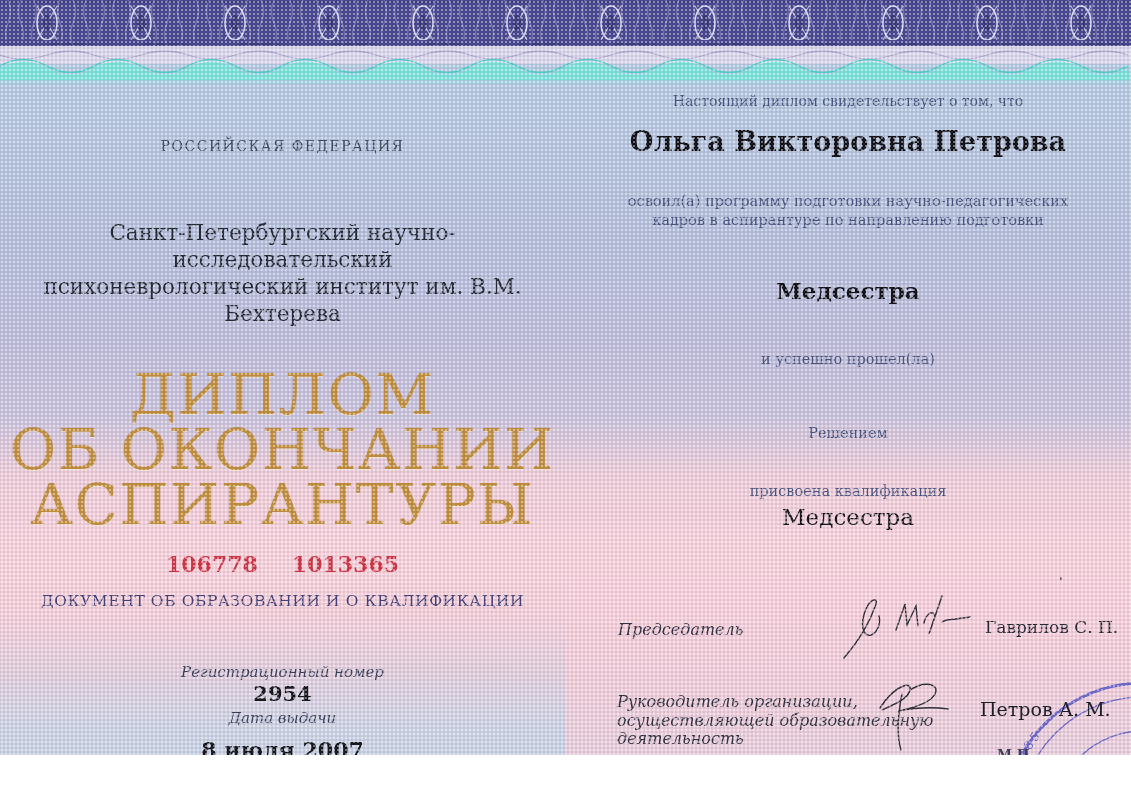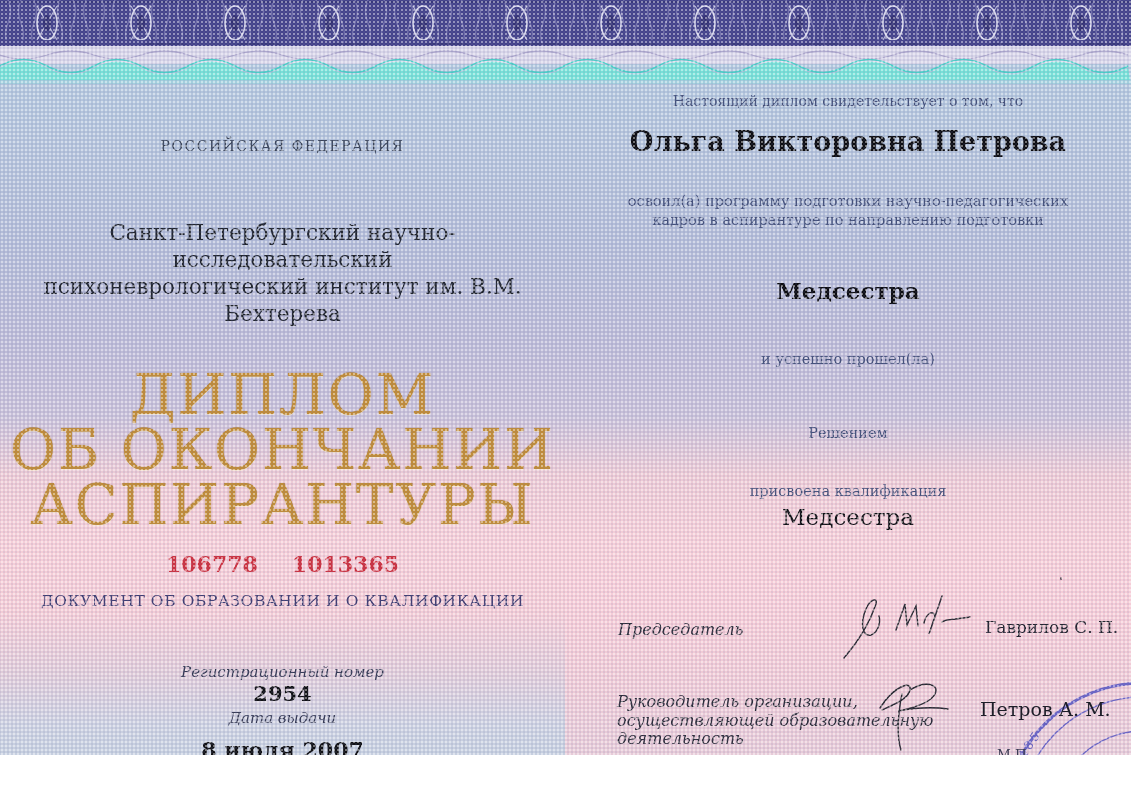--- a/index.html
+++ b/index.html
@@ -56,21 +56,21 @@
   .passed    { top:351px; font-size:14.5px; color:#44507a; }
   .decision  { top:425px; font-size:14.5px; color:#44507a; }
   .qual-label{ top:483px; font-size:14.5px; color:#44507a; }
   .qual-value{ top:504px; font-size:23px; color:#101014; }
 
   .chairman-label { left:618px; top:620px; font-style:italic; font-size:16px; color:#2c2c3a; }
   .chairman-name  { left:985px; top:617px; font-size:17px; color:#23232e; }
   .head-label { left:617px; top:693px; font-style:italic; font-size:16px; line-height:18.5px;
                 color:#2c2c3a; text-align:left; }
   .head-name  { left:980px; top:698px; font-size:19px; color:#1d1d28; z-index:4; }
-  .mp-label   { left:997px; top:746px; font-size:13.5px; color:#3c3c54; z-index:4; }
+  .mp-label   { left:997px; top:746px; font-size:13.5px; color:#3c3c54; z-index:4;font-weight:bold; }
 
   .sig1 { left:838px; top:590px; z-index:2; }
   .sig2 { left:862px; top:676px; z-index:2; }
   .seal { left:988px; top:666px; z-index:2; opacity:.88; }
   .speck { left:1060px; top:577px; width:2px; height:3px; background:#5a4a55; border-radius:50%; }
 </style>
 </head>
 <body>
 
 <div class="page">

